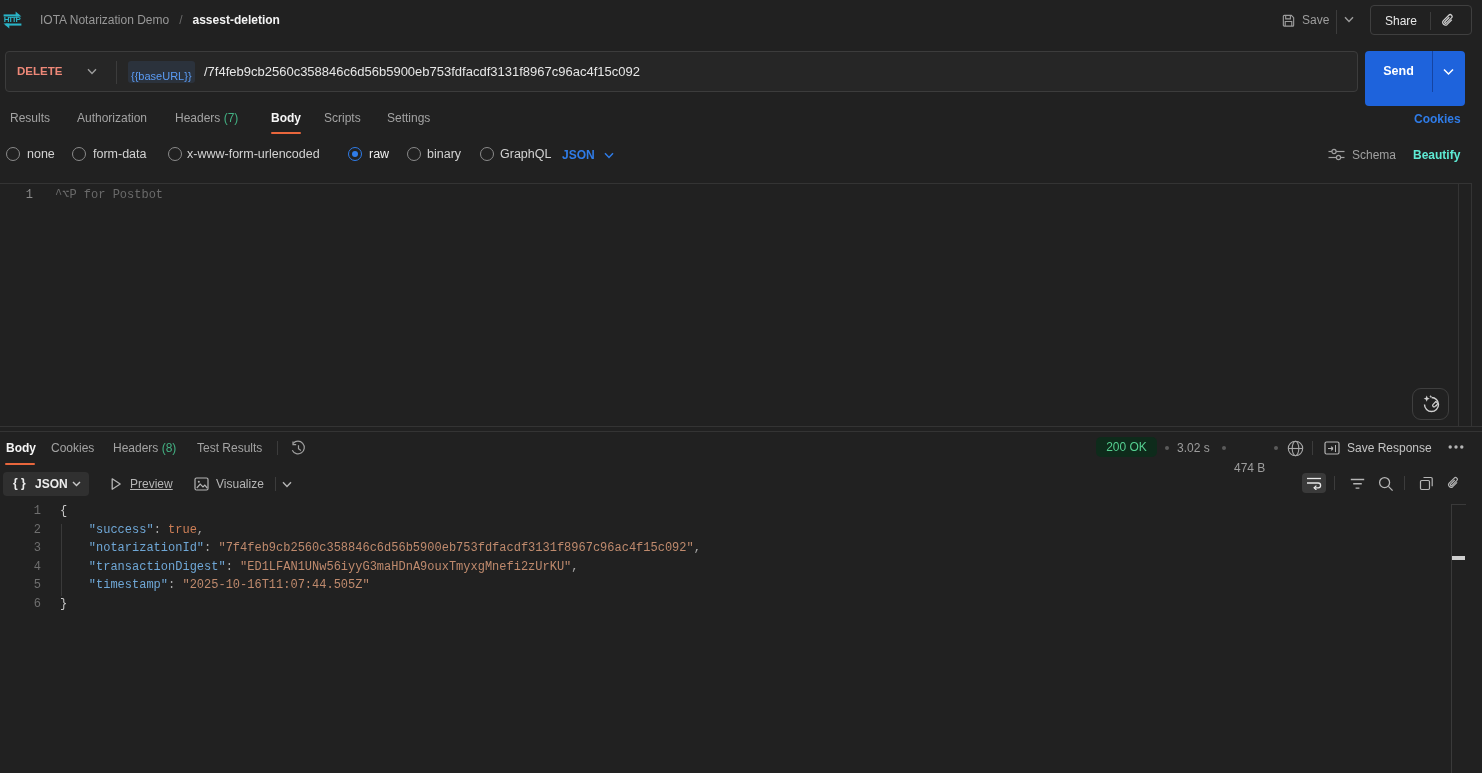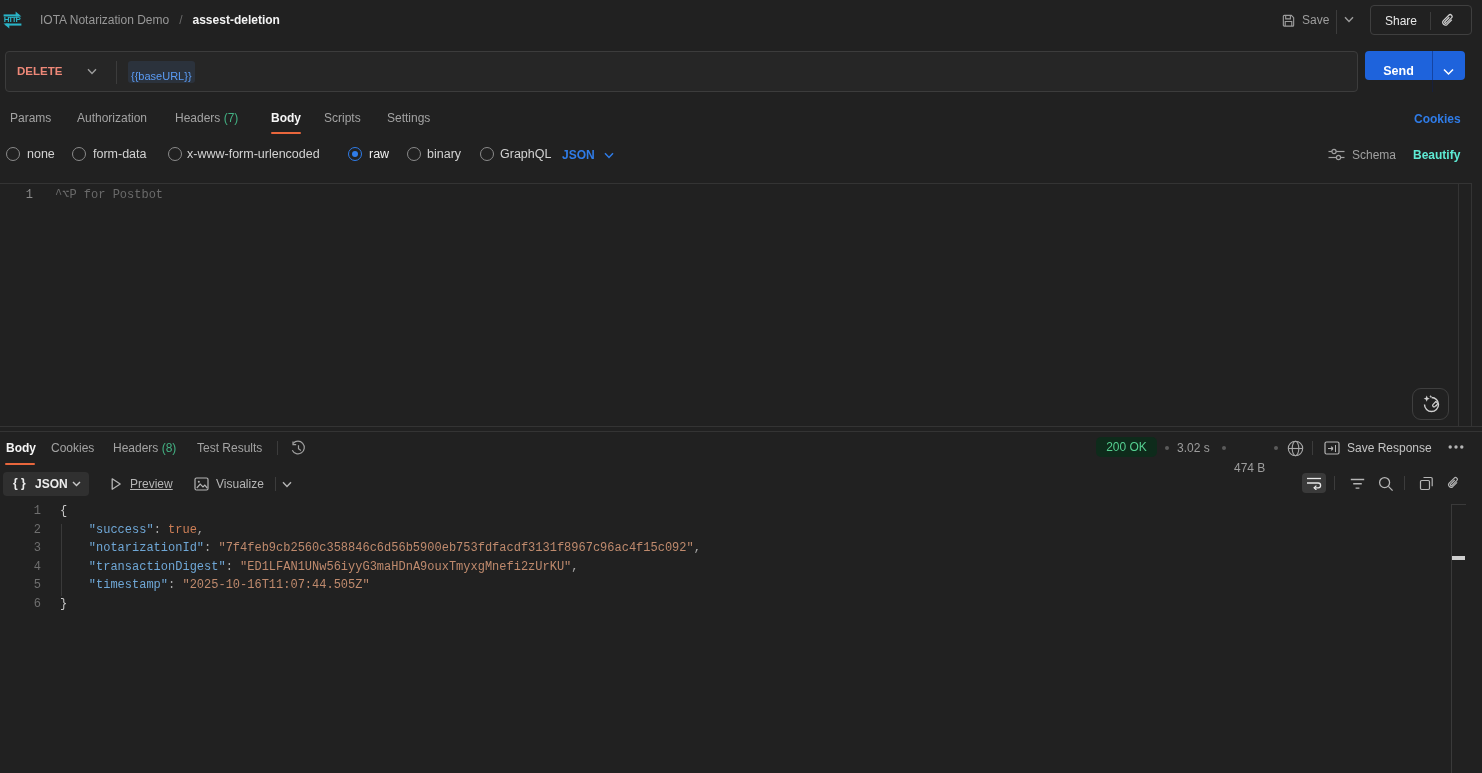--- a/index.html
+++ b/index.html
@@ -15,21 +15,21 @@
   #crumb .sep { color:#6a6a6a; padding:0 10px; }
   #crumb .cur { color:#f3f3f3; font-weight:700; }
 
   
   #urlbar { left:5px; top:51px; width:1353px; height:41px; background:#262626; border:1px solid #3c3c3c; border-radius:4px; }
   #method { position:absolute; left:11px; top:13px; color:#ee8878; font-weight:700; font-size:11.5px; }
   #mchev { position:absolute; left:86px; top:16px; }
   #mdiv { position:absolute; left:110px; top:9px; width:1px; height:23px; background:#3c3c3c; }
   #basepill { position:absolute; left:122px; top:9px; height:22px; padding:4px 3px; background:#2b323c; border-radius:3px; color:#5b9cf5; font-size:11px; line-height:22px; }
   #urlpath { position:absolute; left:198px; top:12px; color:#e6e6e6; font-size:13px; }
-  #send { left:1365px; top:51px; width:100px; height:29px; background:#1e63dc; border-radius:4px; color:#fff; }
+  #send { left:1365px; top:51px; width:100px; height:55px; background:#1e63dc; border-radius:4px; color:#fff; }
   #send .lbl { position:absolute; left:0; top:0; width:67px; height:41px; line-height:41px; text-align:center; font-weight:700; font-size:12.5px; }
   #send .sdiv { position:absolute; left:67px; top:0; width:1px; height:41px; background:rgba(10,30,90,.45); }
 
   
   .rtab { top:111px; color:#a3a3a3; }
   .rtab.on { color:#f5f5f5; }
   #rtab-underline { left:271px; top:132px; width:30px; height:2px; background:#e8663c; border-radius:1px; }
   .grn { color:#43b183; }
   #cookies { left:1414px; top:112px; color:#2f7ce8; font-weight:700; }
 
@@ -123,32 +123,33 @@
 
   <div class="abs" id="urlbar">
     <span id="method">DELETE</span>
     <span id="mchev" style="position:absolute; left:81px; top:16px;">
       <svg width="10" height="7" viewBox="0 0 10 7" fill="none" stroke="#9d9d9d" stroke-width="1.4">
         <path d="M1 1.2 L5 5.4 L9 1.2"></path>
       </svg>
     </span>
     <span id="mdiv"></span>
     <span id="basepill">{{baseURL}}</span>
+    <span id="urlpath">/7f4feb9cb2560c358846c6d56b5900eb753fdfacdf3131f8967c96ac4f15c092</span>
   </div>
   <div class="abs" id="send">
     <span class="lbl">Send</span>
     <span class="sdiv"></span>
     <span id="sendchev" style="position:absolute; left:78px; top:17px;">
       <svg width="11" height="8" viewBox="0 0 11 8" fill="none" stroke="#fff" stroke-width="1.5">
         <path d="M1 1.4 L5.5 6 L10 1.4"></path>
       </svg>
     </span>
   </div>
 
-  <div class="abs rtab" style="left:10px;">Params</div>
+  <div class="abs rtab" style="left:10px;">Results</div>
   <div class="abs rtab" style="left:77px;">Authorization</div>
   <div class="abs rtab" style="left:175px;">Headers <span class="grn">(7)</span></div>
   <div class="abs rtab on" style="left:271px; font-weight:700;">Body</div>
   <div class="abs rtab" style="left:324px;">Scripts</div>
   <div class="abs rtab" style="left:387px;">Settings</div>
   <div class="abs" id="rtab-underline"></div>
   <div class="abs" id="cookies">Cookies</div>
 
   <div class="abs radio" style="left:6px;"></div>
 <div class="abs rlbl" style="left:27px;">none</div>

